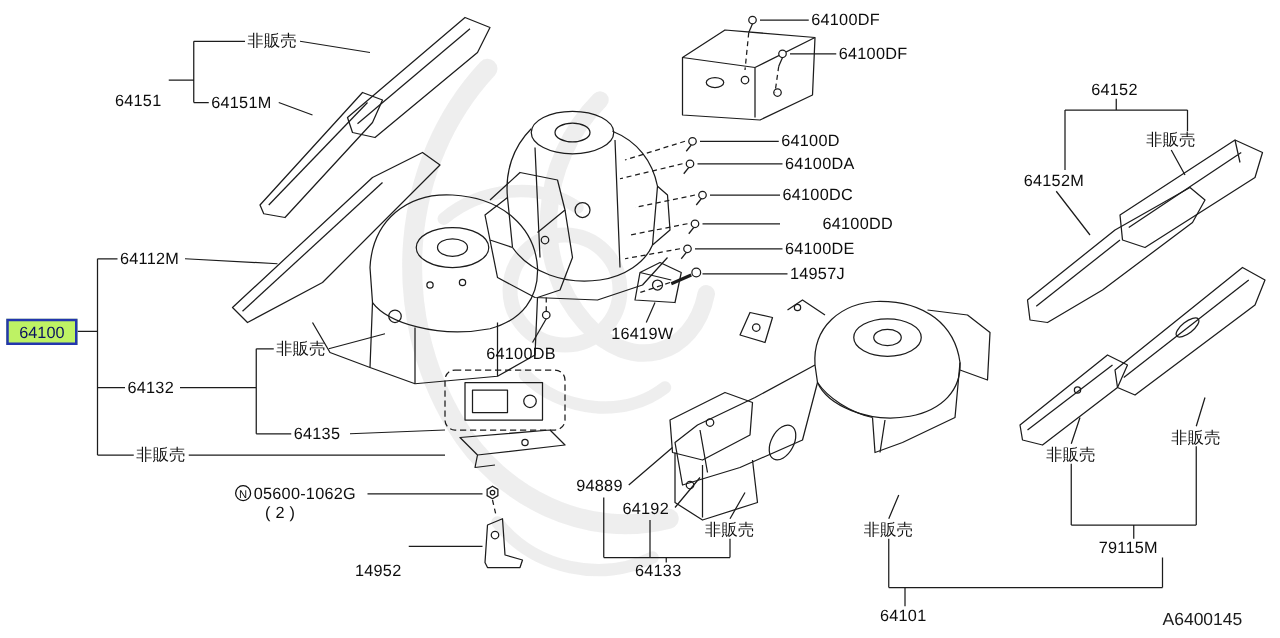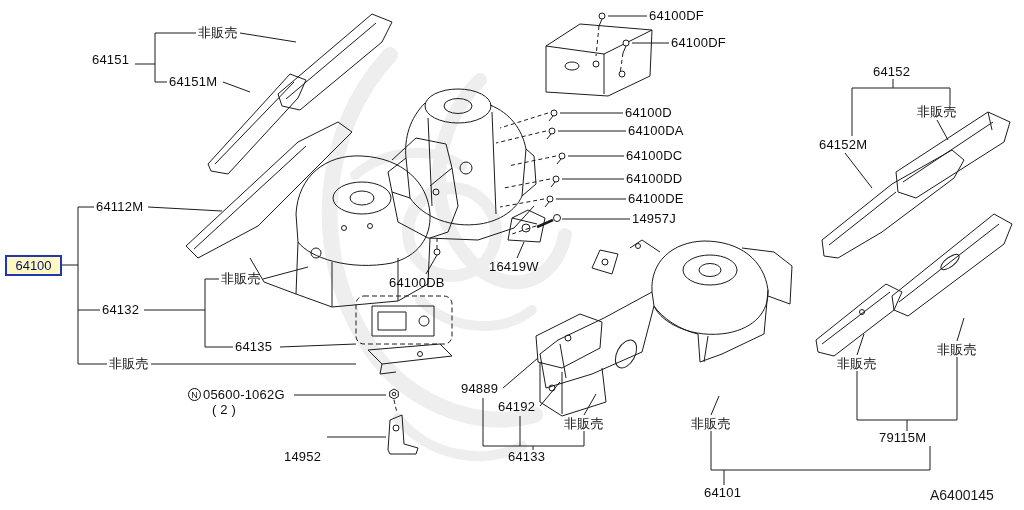--- a/index.html
+++ b/index.html
@@ -208,41 +208,41 @@
             <polygon points="394,389 398.3,391.5 398.3,396.5 394,399 389.7,396.5 389.7,391.5" fill="#fff"></polygon>
             <circle cx="394" cy="394" r="1.8"></circle>
           </g>
       </g>
     </g>
   </svg>
 
   <div class="lbl" style="left:649px; top:9px">64100DF</div>
   <div class="lbl" style="left:671px; top:36px">64100DF</div>
 
-  <div class="lbl" style="left:92px;  top:53px">64151</div>
+  <div class="lbl" style="left:92px;  top:74px">64151</div>
   <div class="lbl" style="left:198px; top:26px">非販売</div>
   <div class="lbl" style="left:169px; top:75px">64151M</div>
 
   <div class="lbl" style="left:873px; top:65px">64152</div>
   <div class="lbl" style="left:917px; top:105px">非販売</div>
   <div class="lbl" style="left:819px; top:138px">64152M</div>
 
   <div class="lbl" style="left:96px;  top:200px">64112M</div>
-  <div class="badge" style="background: #fef9c3; border-color: rgb(35, 54, 174); color: rgb(10, 18, 96);">64100</div>
+  <div class="badge" style="background: #bef264; border-color: rgb(35, 54, 174); color: rgb(10, 18, 96);">64100</div>
   <div class="lbl" style="left:221px; top:272px">非販売</div>
   <div class="lbl" style="left:102px; top:303px">64132</div>
   <div class="lbl" style="left:235px; top:340px">64135</div>
   <div class="lbl" style="left:109px; top:357px">非販売</div>
 
   <div class="lbl" style="left:389px; top:276px">64100DB</div>
 
   <div class="lbl" style="left:625px; top:106px">64100D</div>
   <div class="lbl" style="left:628px; top:124px">64100DA</div>
   <div class="lbl" style="left:626px; top:149px">64100DC</div>
-  <div class="lbl" style="left:626px; top:172px">64100DD</div>
+  <div class="lbl" style="left:658px; top:172px">64100DD</div>
   <div class="lbl" style="left:628px; top:192px">64100DE</div>
   <div class="lbl" style="left:632px; top:212px">14957J</div>
 
   <div class="lbl" style="left:489px; top:260px">16419W</div>
 
   <div class="lbl" style="left:188px; top:388px">
     <span class="circled">N</span><span>05600-1062G</span>
   </div>
   <div class="lbl" style="left:212px; top:403px">( 2 )</div>
   <div class="lbl" style="left:284px; top:450px">14952</div>

